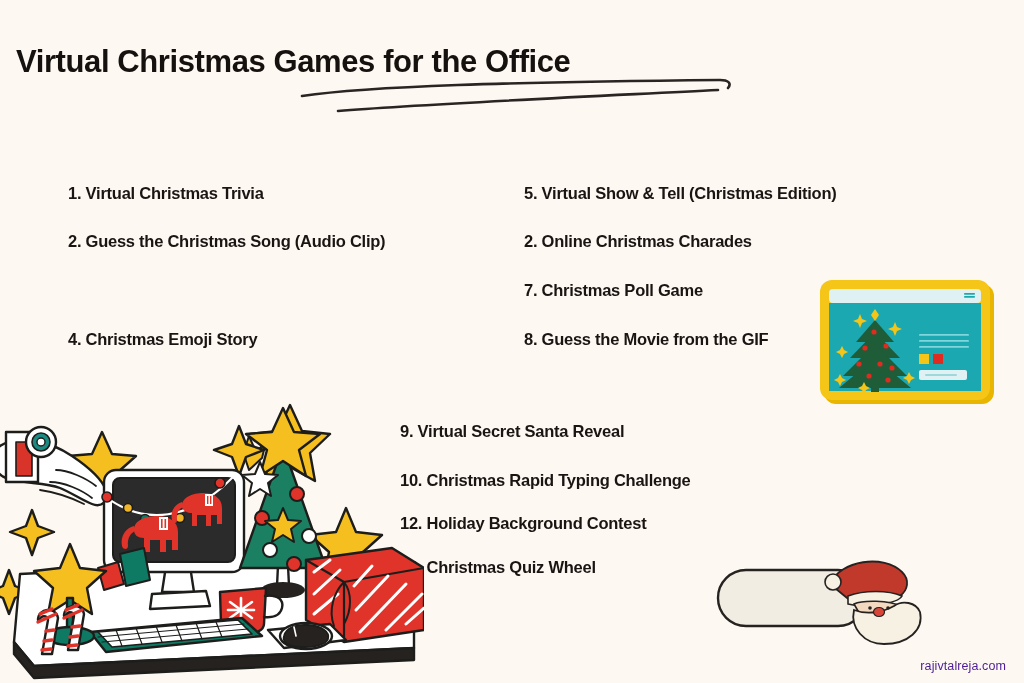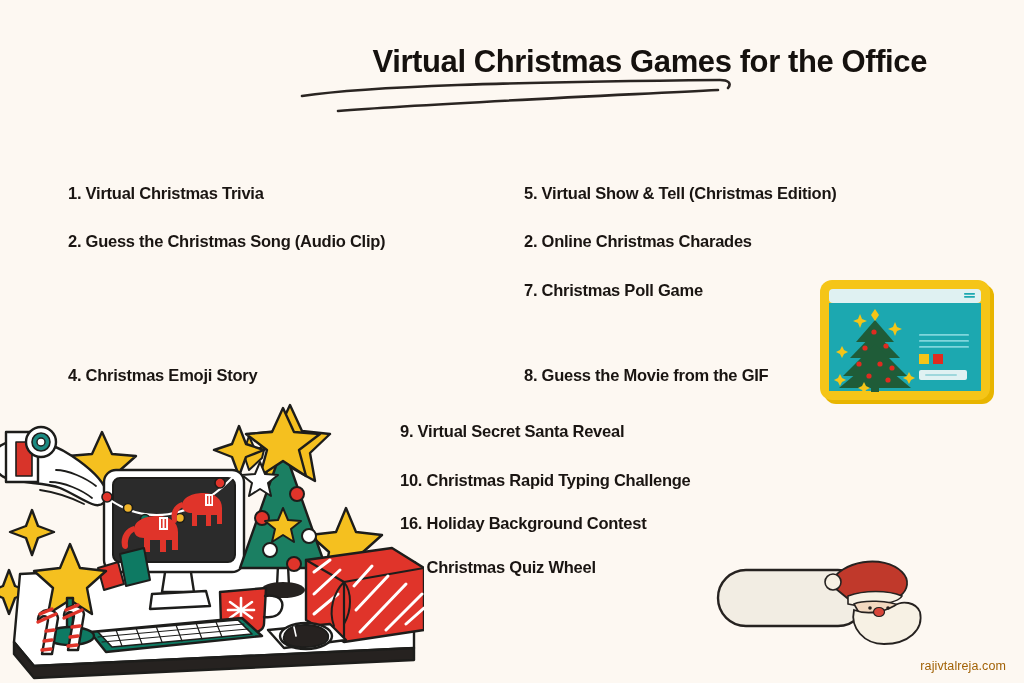--- a/index.html
+++ b/index.html
@@ -12,22 +12,22 @@
   }
   #poster {
     position:relative;
     width:1024px; height:683px;
     background:#FDF8F2;
     overflow:hidden;
   }
 
   
   #title-block {
-    position:absolute; left:0; top:44px; width:927px;
-    text-align:right;
+    position:absolute; left:16px; top:44px; width:927px;
+    text-align:left;
   }
   #page-title {
     font-size:31px;
     font-weight:bold;
     letter-spacing:-0.4px;
     color:#15110E;
     font-family:"Liberation Sans", sans-serif;
   }
   #title-underline {
     position:absolute; left:300px; top:78px;
@@ -43,29 +43,29 @@
     color:#1A1512;
     letter-spacing:-0.25px;
     white-space:nowrap;
     text-align:right;
   }
   .col-left  { left:68px; }
   .col-right { left:524px; }
   .col-mid   { left:400px; }
 
   .r1 { top:184px; }  .r2 { top:232px; }
-  .r3 { top:281px; }  .r4 { top:330px;margin-top:36px; }
+  .r3 { top:281px; }  .r4 { top:330px; }
   .m1 { top:422px; }  .m2 { top:471px; }
   .m3 { top:514px; }  .m4 { top:558px; }
 
   
   #watermark {
     position:absolute; right:18px; bottom:10px;
     font-size:12.5px;
-    color:#a16207;
+    color:#4c1d95;
     letter-spacing:0.1px;
   }
 
   
   .illus { position:absolute; }
   #browser-illustration { left:812px; top:276px; width:190px; height:136px; }
   #desk-illustration    { left:-6px;  top:398px; width:430px; height:285px; }
   #santa-banner         { left:712px; top:556px; width:228px; height:92px; }
 </style>
 </head>
@@ -86,21 +86,21 @@
   <div class="list-item col-left r2">2. Guess the Christmas Song (Audio Clip)</div>
   <div class="list-item col-left r4">4. Christmas Emoji Story</div>
 
   <div class="list-item col-right r1">5. Virtual Show &amp; Tell (Christmas Edition)</div>
   <div class="list-item col-right r2">2. Online Christmas Charades</div>
   <div class="list-item col-right r3">7. Christmas Poll Game</div>
   <div class="list-item col-right r4">8. Guess the Movie from the GIF</div>
 
   <div class="list-item col-mid m1">9. Virtual Secret Santa Reveal</div>
   <div class="list-item col-mid m2">10. Christmas Rapid Typing Challenge</div>
-  <div class="list-item col-mid m3">16. Holiday Background Contest</div>
+  <div class="list-item col-mid m3">12. Holiday Background Contest</div>
   <div class="list-item col-mid m4">12. Christmas Quiz Wheel</div>
 
   <svg class="illus" id="browser-illustration" viewBox="0 0 190 136">
 
     <rect x="12" y="8" width="170" height="120" rx="12" fill="#E8B500"></rect>
 
     <rect x="8" y="4" width="170" height="120" rx="12" fill="#F5C518"></rect>
 
     <rect x="17" y="13" width="152" height="14" rx="4" fill="#DFF1F2"></rect>
 

